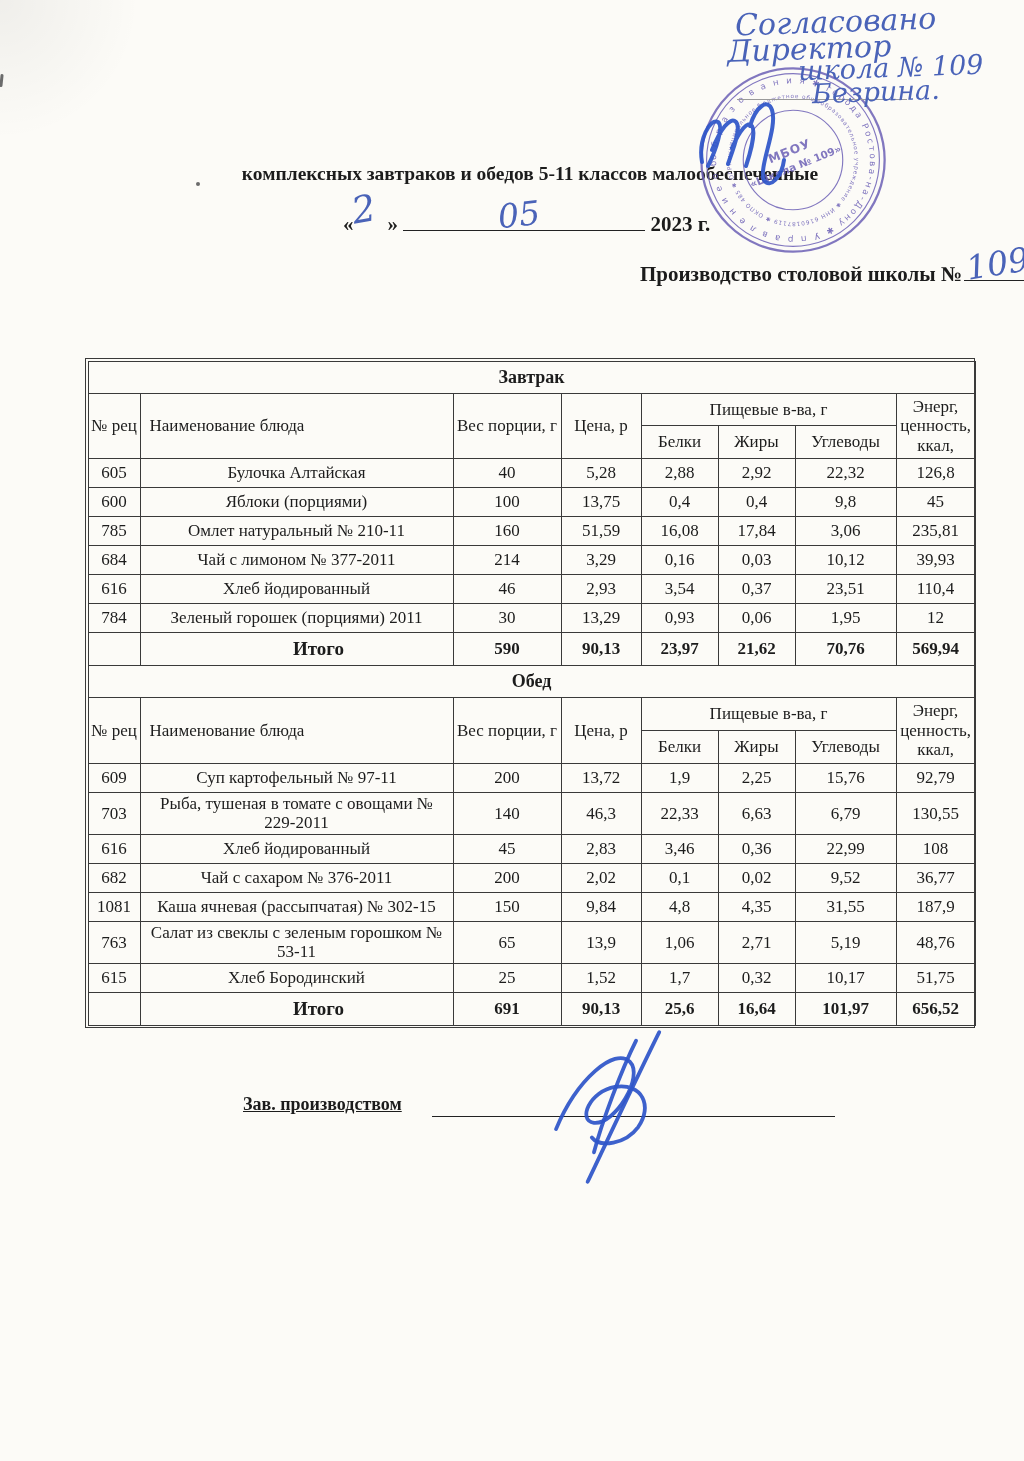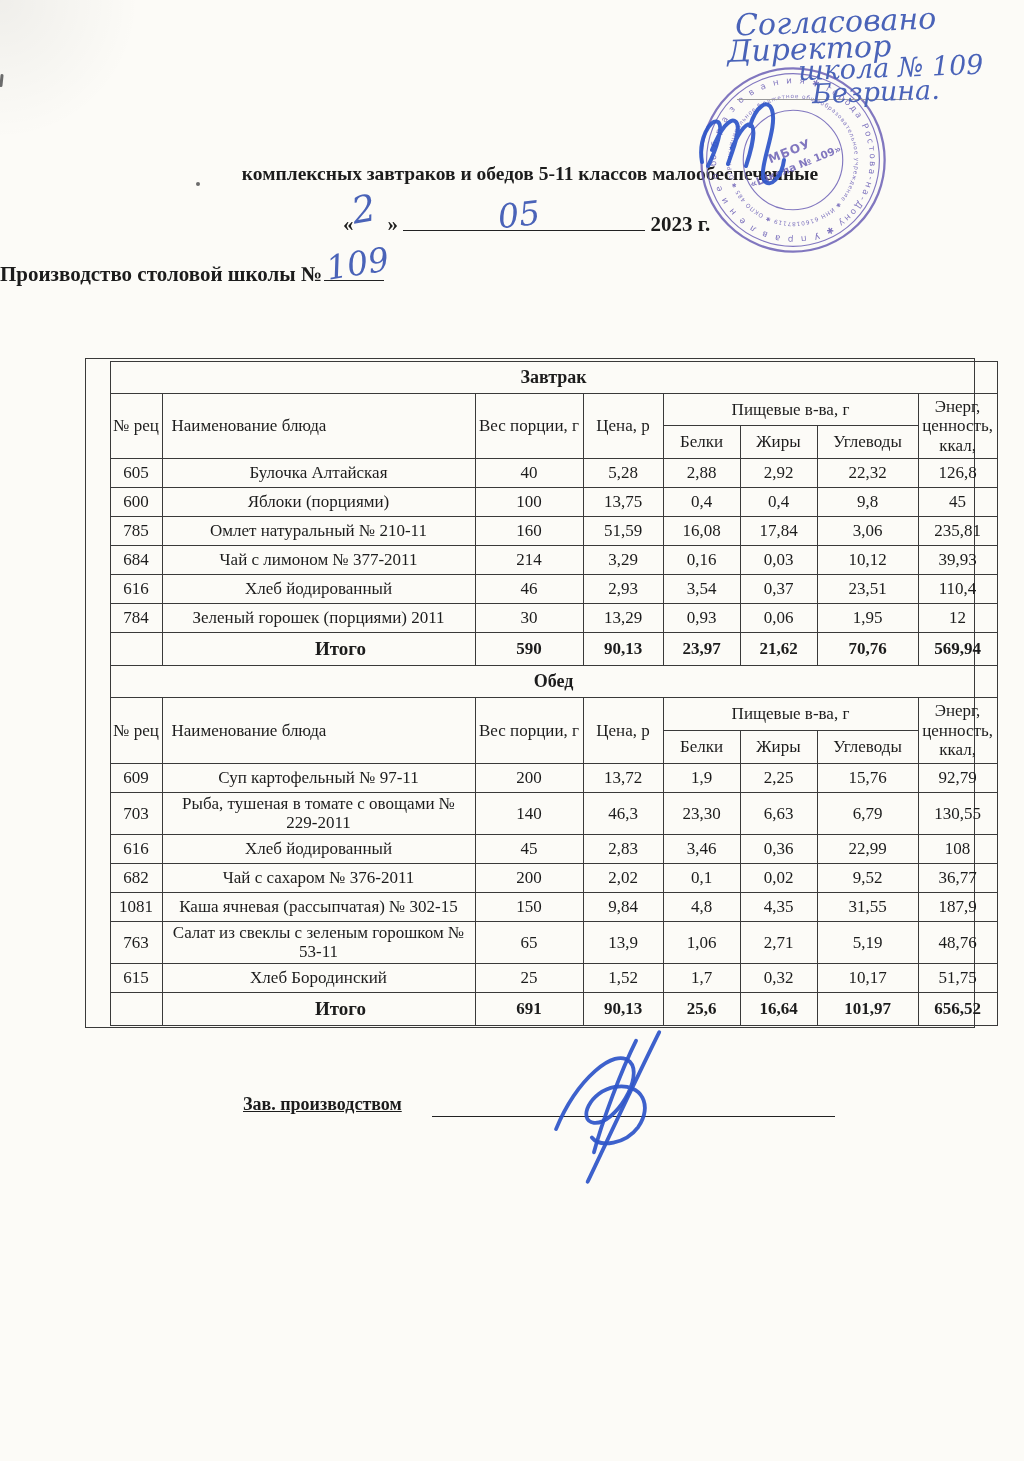--- a/index.html
+++ b/index.html
@@ -15,21 +15,21 @@
   }
   
   .org-line{position:absolute;left:125px;top:86px;font-size:19.5px;font-weight:bold;white-space:nowrap;}
   .blank{display:inline-block;border-bottom:1.6px solid #222;vertical-align:baseline;}
   .org-line .blank{width:256px;transform:translateY(1px);}
   .center-band{position:absolute;left:85px;width:890px;text-align:center;}
   .menu-title{top:137px;font-size:21px;font-weight:bold;letter-spacing:.5px;}
   .menu-subtitle{top:163px;font-size:19.5px;font-weight:bold;}
   .date-row{position:absolute;left:343px;top:200px;font-size:21px;font-weight:bold;white-space:nowrap;}
   .date-underline{display:inline-block;width:242px;border-bottom:1.7px solid #222;position:relative;height:30px;vertical-align:baseline;}
-  .prod-row{position:absolute;left:0;top:252px;width:1024px;text-align:left;font-size:21px;font-weight:bold;white-space:nowrap;}
+  .prod-row{position:absolute;left:0;top:252px;width:1024px;text-align:right;font-size:21px;font-weight:bold;white-space:nowrap;}
   .school-underline{display:inline-block;width:60px;border-bottom:1.7px solid #222;position:relative;height:28px;vertical-align:baseline;margin-left:2px;}
   
   .hand{font-family:"DejaVu Serif",serif;font-style:italic;color:#4a63b8;font-weight:normal;}
   .hw{position:absolute;z-index:6;transform:rotate(-2deg);white-space:nowrap;}
   .hw1{left:735px;top:4px;font-size:30px;}
   .hw2{left:727px;top:31px;font-size:30px;}
   .hw3{left:798px;top:52px;font-size:27px;}
   .hw4{left:812px;top:76px;font-size:27px;}
   .hw-underline{position:absolute;left:737px;top:99px;width:170px;height:1.2px;background:#9a9a9a;z-index:5;}
   .date-row{left:343px;}
@@ -42,21 +42,21 @@
   .st-outer{font-size:10px;letter-spacing:2.6px;}
   .st-mid{font-size:6.6px;letter-spacing:.9px;}
   .st-c1{font-size:14px;font-weight:bold;letter-spacing:1px;}
   .st-c2{font-size:12px;font-weight:bold;}
   .sig1{position:absolute;left:688px;top:76px;width:125px;height:125px;z-index:7;}
   .sig2{position:absolute;left:532px;top:1028px;width:185px;height:158px;z-index:7;}
   .sig-path{stroke:#2e55c8;stroke-width:4;fill:none;stroke-linecap:round;opacity:.93;}
   .sig2 .sig-path{stroke-width:3.6;}
   
   .table-wrap{position:absolute;left:85px;top:358px;width:890px;border:1.2px solid #3a3a3a;padding:1.5px;background:transparent;box-sizing:border-box;}
-  table.menu{border-collapse:collapse;width:100%;table-layout:fixed;font-size:17px;margin-left:22px;}
+  table.menu{border-collapse:collapse;width:100%;table-layout:fixed;font-size:17px;}
   table.menu th,table.menu td{border:1px solid #3a3a3a;padding:1px 4px;vertical-align:middle;line-height:1.15;}
   table.menu th{font-weight:normal;text-align:center;padding:3px 2px;}
   td.num{text-align:center;height:26px;}
   td.name{text-align:center;padding:2px 9px;}
   tr.section-row td{height:29px;text-align:center;font-weight:bold;font-size:18px;border-left:1px solid #3a3a3a;border-right:1px solid #3a3a3a;}
   tr.total-row td{font-weight:bold;height:30px;}
   tr.total-row td.name{font-size:19px;padding-left:48px;}
   
   .footer-label{position:absolute;left:243px;top:1094px;font-size:18px;font-weight:bold;white-space:nowrap;text-decoration:underline;}
   .footer-line{position:absolute;left:432px;top:1116px;width:403px;border-top:1.7px solid #222;}
@@ -249,21 +249,21 @@
       <td class="num">1,9</td>
       <td class="num">2,25</td>
       <td class="num">15,76</td>
       <td class="num">92,79</td>
     </tr>
           <tr>
       <td class="num">703</td>
       <td class="name">Рыба, тушеная в томате с овощами № 229-2011</td>
       <td class="num">140</td>
       <td class="num">46,3</td>
-      <td class="num">23,30</td>
+      <td class="num">22,33</td>
       <td class="num">6,63</td>
       <td class="num">6,79</td>
       <td class="num">130,55</td>
     </tr>
           <tr>
       <td class="num">616</td>
       <td class="name">Хлеб йодированный</td>
       <td class="num">45</td>
       <td class="num">2,83</td>
       <td class="num">3,46</td>

